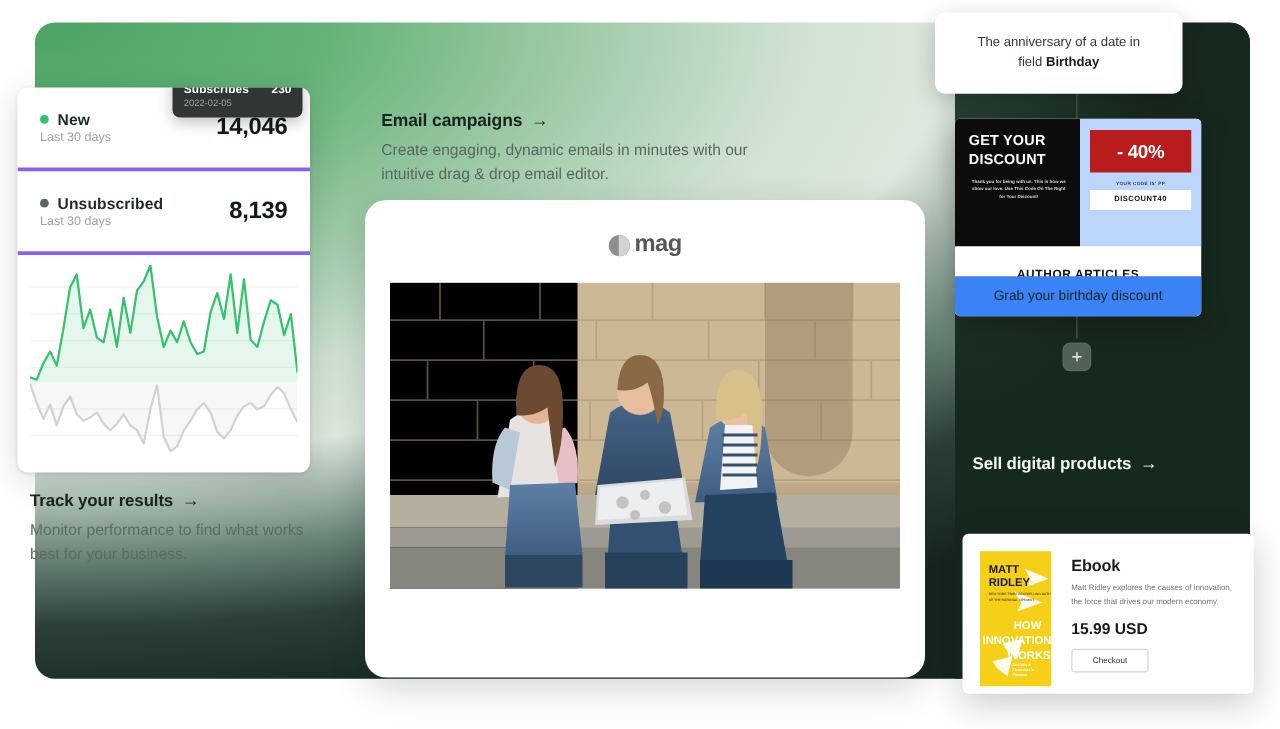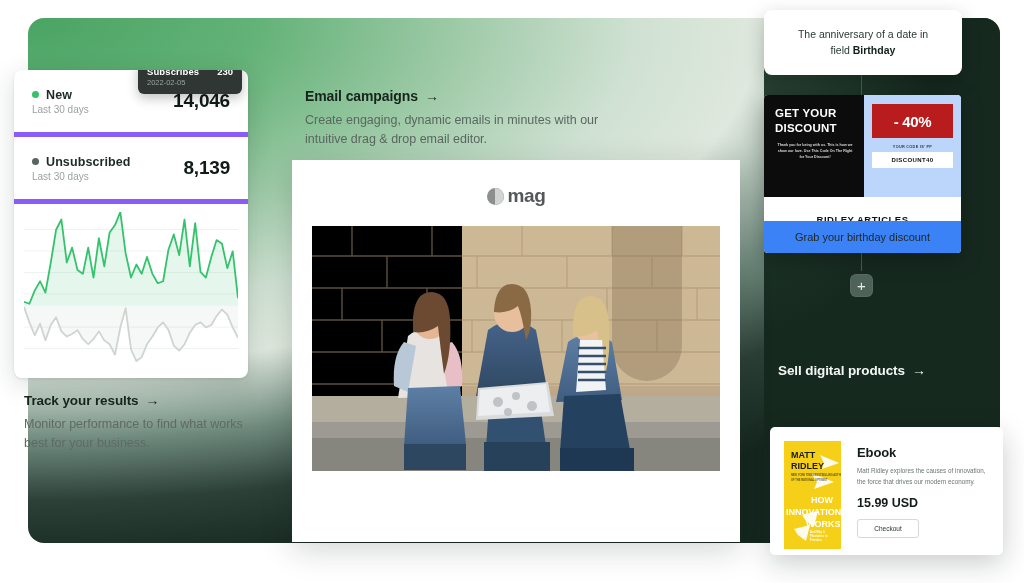--- a/index.html
+++ b/index.html
@@ -36,21 +36,21 @@
     position: absolute; left: 14px; top: 70px;
     width: 234px; height: 308px;
     background: #ffffff;
     border-radius: 8px;
     box-shadow: 0 6px 26px rgba(18,40,30,.16), 0 1px 3px rgba(18,40,30,.10);
     overflow: hidden;
   }
   .stat-row {
     display: flex; align-items: center; justify-content: space-between;
     padding: 14px 18px 14px 18px;
-    border-bottom: 5px solid #8b5cf6;
+    border-bottom: 3px solid #8b5cf6;
     height: 67px;
   }
   .stat-left { display:flex; flex-direction: column; gap:2px; }
   .stat-title { display:flex; align-items:center; gap:7px; font-size:12.5px; font-weight:700; color:#1d2b24; letter-spacing:.1px;}
   .dot { width:7px; height:7px; border-radius:50%; display:inline-block; }
   .stat-sub { font-size:10px; color:#9aa3a0; padding-left:0px; }
   .stat-value { font-size:19px; font-weight:700; color:#101b16; letter-spacing:-.2px;}
 
   
   .chart-wrap { position:relative; height: 172px; padding: 8px 10px 6px 10px; }
@@ -80,40 +80,41 @@
   .email-block { position:absolute; left: 305px; top: 88px; width: 300px; }
   .email-block .head-link { font-size:14px; }
   .email-block .body-copy { color:#5a6760; }
 
   
   .email-card {
     position:absolute; left:292px; top:160px;
     width:448px; height:382px;
     background:#ffffff;
     box-shadow: 0 8px 30px rgba(10,25,18,.18);
+    border-radius: 17px;
   }
   .logo-row { display:flex; align-items:center; justify-content:center; padding-top:25px; gap:4px;}
   .logo-mark {
     width:17px; height:17px; border-radius:50%;
     background:#8d8f8e; position:relative; overflow:hidden;
   }
   .logo-mark::after{
     content:""; position:absolute; right:0; top:0; width:8.5px; height:17px;
     background:#d2d3d3; border-radius:0 9px 9px 0;
   }
   .logo-text { font-size:19px; font-weight:600; color:#55585a; letter-spacing:-.4px;}
   .hero-photo {
     position:absolute; left:20px; top:66px; width:408px; height:245px;
     overflow:hidden;
   }
   .hero-photo svg { display:block; width:100%; height:100%; }
 
   
   .birthday-card {
-    position:absolute; left:764px; top:10px; width:198px; height:65px;
+    position:absolute; left:748px; top:10px; width:198px; height:65px;
     background:#fff; border-radius:8px;
     box-shadow: 0 6px 20px rgba(0,0,0,.22);
     display:flex; align-items:center; justify-content:center;
   }
   .birthday-text {
     font-size:10.5px; color:#2b3a32; text-align:center; line-height:1.45; padding:0 16px;
   }
   .birthday-text b { color:#11201a; font-weight:700; }
   .connector { position:absolute; left:861px; top:74px; width:1px; height:197px; background:#4a5d54; }
 
@@ -367,21 +368,21 @@
         <div class="disc-h">GET YOUR DISCOUNT</div>
         <div class="disc-p">Thank you for being with us. This is how we show our love. Use This Code On The Right for Your Discount!</div>
       </div>
       <div class="disc-right">
         <div class="badge-40">- 40%</div>
         <div class="code-cap">YOUR CODE IS’ PP</div>
         <div class="code-box">DISCOUNT40</div>
       </div>
     </div>
     <div class="disc-bottom">
-      <div class="latest-h">RIDLEY ARTICLES</div>
+      <div class="latest-h">AUTHOR ARTICLES</div>
       <div class="latest-p">Make it short and brief. Keep it crisp and sharp. Make sure it fits in your inbox nice and readable.</div>
     </div>
     <div class="grab-bar">Grab your birthday discount</div>
   </div>
 
   <div class="plus-btn">+</div>
 
   <div class="sell-block">
     <div class="head-link">
       <span>Sell digital products</span>

